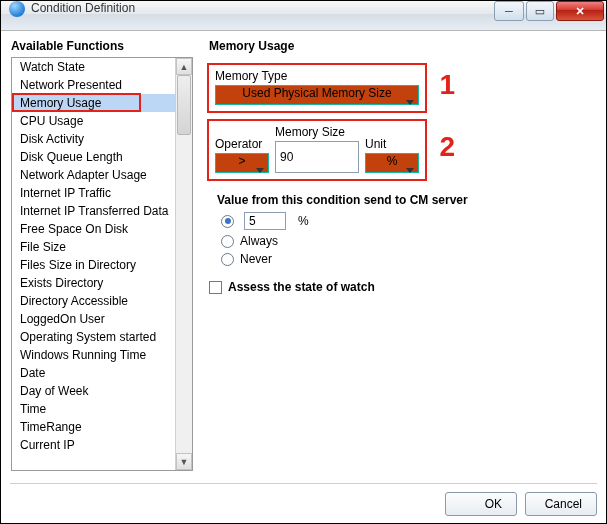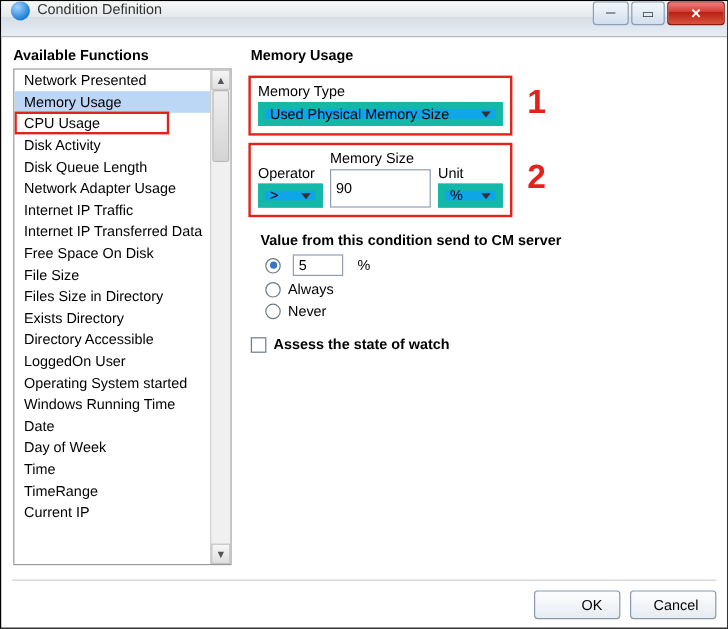--- a/index.html
+++ b/index.html
@@ -120,26 +120,27 @@
     font-size: 28px;
     font-weight: bold;
     right: -30px;
     top: 50%;
     transform: translateY(-58%);
   }
   .row { display: flex; gap: 6px; align-items: flex-end; }
   .col { display: flex; flex-direction: column; }
   .small-label { font-size: 12px; margin-bottom: 2px; }
   .combo {
-    border: 6px solid #14b8a6;
-    background: #0ea5e9;
+    border: 1px solid #14b8a6;
+    background: #c2410c;
     height: 20px;
     display: flex; align-items: center;
     padding: 0 4px;
     position: relative;
+    flex-direction: column;
   }
   .combo .arrow-dn {
     margin-left: auto;
     width: 0; height: 0;
     border-left: 4px solid transparent;
     border-right: 4px solid transparent;
     border-top: 5px solid #333;
   }
   .textfield {
     border: 1px solid #8f9db2;
@@ -213,20 +214,21 @@
     <div class="win-btn max">▭</div>
     <div class="win-btn close">✕</div>
   </div>
 </div>
 
 <div class="content">
   <div class="left-col">
     <div class="section-label">Available Functions</div>
     <div class="listbox-wrap">
       <div class="listbox" id="listbox">
+          <div class="list-item">Watch State</div>
           <div class="list-item">Network Presented</div>
           <div class="list-item selected">Memory Usage</div>
           <div class="list-item">CPU Usage</div>
           <div class="list-item">Disk Activity</div>
           <div class="list-item">Disk Queue Length</div>
           <div class="list-item">Network Adapter Usage</div>
           <div class="list-item">Internet IP Traffic</div>
           <div class="list-item">Internet IP Transferred Data</div>
           <div class="list-item">Free Space On Disk</div>
           <div class="list-item">File Size</div>

